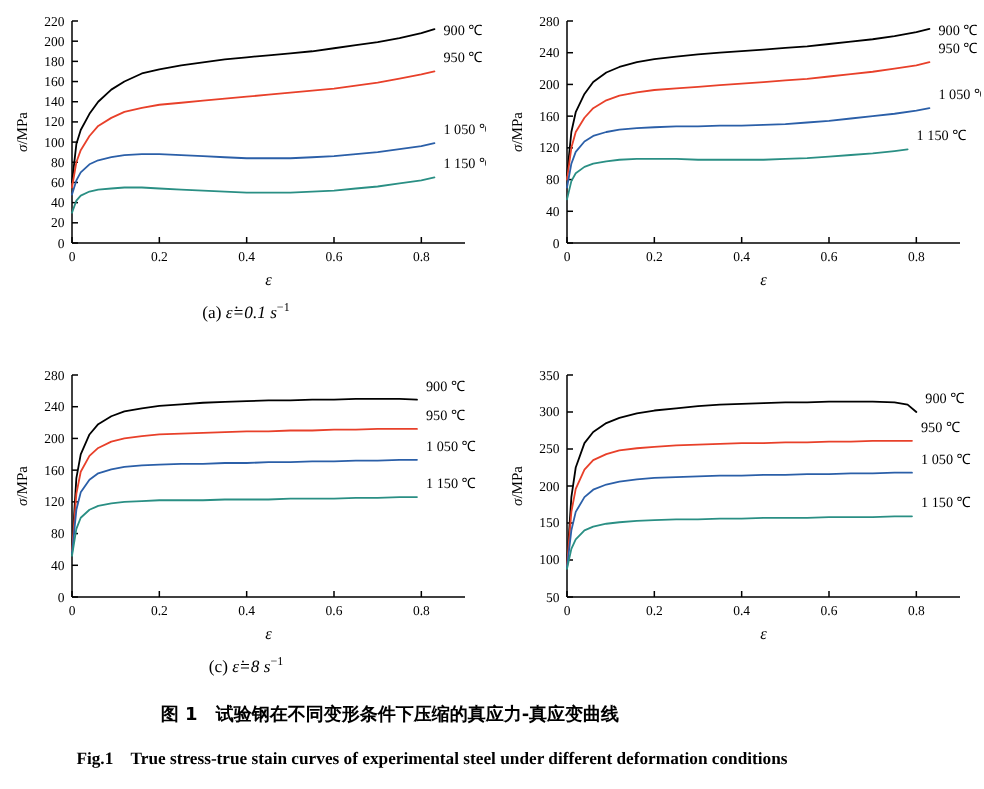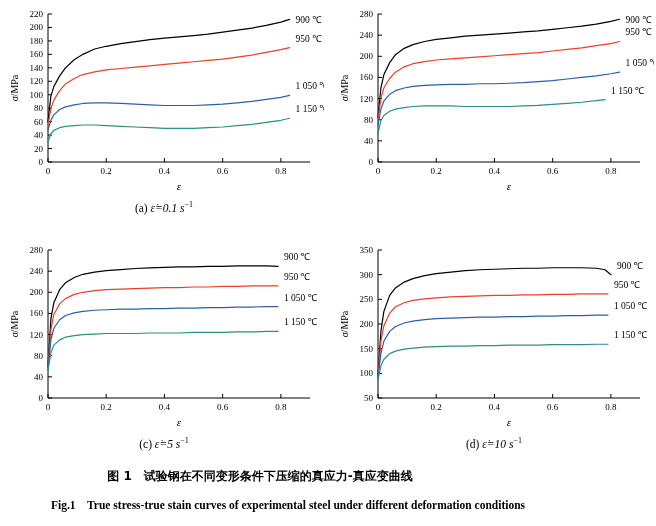--- a/index.html
+++ b/index.html
@@ -187,21 +187,21 @@
           <text x="279.97777777777776" y="22.3857142857143" class="serieslab" fill="#000" text-anchor="start">900 ℃</text>
           <path d="M44.00 129.34 L46.91 91.29 L49.82 76.49 L55.64 65.91 L61.47 60.63 L70.20 56.40 L78.93 54.29 L90.58 52.70 L102.22 51.64 L116.78 51.11 L131.33 50.59 L145.89 50.06 L160.44 49.53 L175.00 49.53 L189.56 49.00 L204.11 49.00 L218.67 48.47 L233.22 48.47 L247.78 47.94 L262.33 47.94 L273.98 47.94 " fill="none" stroke="#e8402a" stroke-width="1.2" stroke-linejoin="round" stroke-linecap="round"></path>
           <text x="279.97777777777776" y="41.94285714285715" class="serieslab" fill="#000" text-anchor="start">950 ℃</text>
           <path d="M44.00 130.93 L46.91 101.86 L49.82 90.23 L55.64 81.77 L61.47 77.54 L70.20 74.90 L78.93 73.31 L90.58 72.26 L102.22 71.73 L116.78 71.20 L131.33 71.20 L145.89 70.67 L160.44 70.67 L175.00 70.14 L189.56 70.14 L204.11 69.61 L218.67 69.61 L233.22 69.09 L247.78 69.09 L262.33 68.56 L273.98 68.56 " fill="none" stroke="#2b5fa8" stroke-width="1.2" stroke-linejoin="round" stroke-linecap="round"></path>
           <text x="279.97777777777776" y="62.55714285714285" class="serieslab" fill="#000" text-anchor="start">1 050 ℃</text>
           <path d="M44.00 132.51 L46.91 114.54 L49.82 107.14 L55.64 101.86 L61.47 99.21 L70.20 97.63 L78.93 96.57 L90.58 96.04 L102.22 95.51 L116.78 95.51 L131.33 95.51 L145.89 94.99 L160.44 94.99 L175.00 94.99 L189.56 94.46 L204.11 94.46 L218.67 94.46 L233.22 93.93 L247.78 93.93 L262.33 93.40 L273.98 93.40 " fill="none" stroke="#2a8f84" stroke-width="1.2" stroke-linejoin="round" stroke-linecap="round"></path>
           <text x="279.97777777777776" y="87.39999999999999" class="serieslab" fill="#000" text-anchor="start">1 150 ℃</text>
         </svg>
     </div>
     <div class="panel-caption">
-      <span>(c) </span><span class="it">ε̇=5 s</span><span class="sup">−1</span>
+      <span>(c) </span><span class="it">ε̇=8 s</span><span class="sup">−1</span>
     </div>
   </div>
 
   <div class="panel" id="panel-d">
     <div class="plotwrap">
       <svg class="svgbox" id="svg-d" width="320" height="196">
           <line x1="44" y1="160" x2="306" y2="160" stroke="#000" stroke-width="1"></line>
           <line x1="44" y1="160" x2="44" y2="12" stroke="#000" stroke-width="1"></line>
           <line x1="44" y1="160" x2="48" y2="160" stroke="#000" stroke-width="1"></line>
           <text x="39" y="163" text-anchor="end" class="tick">50</text>
@@ -232,21 +232,18 @@
           <path d="M44.00 137.80 L46.91 93.40 L49.82 73.67 L55.64 57.39 L61.47 49.99 L70.20 44.07 L78.93 40.61 L90.58 37.65 L102.22 35.68 L116.78 34.20 L131.33 32.72 L145.89 31.73 L160.44 31.24 L175.00 30.75 L189.56 30.25 L204.11 30.25 L218.67 29.76 L233.22 29.76 L247.78 29.76 L262.33 30.25 L271.07 31.73 L276.89 36.67 " fill="none" stroke="#000000" stroke-width="1.2" stroke-linejoin="round" stroke-linecap="round"></path>
           <text x="282.8888888888889" y="30.666666666666657" class="serieslab" fill="#000" text-anchor="start">900 ℃</text>
           <path d="M44.00 139.28 L46.91 103.27 L49.82 87.97 L55.64 75.15 L61.47 68.73 L70.20 64.79 L78.93 62.32 L90.58 60.84 L102.22 59.85 L116.78 58.87 L131.33 58.37 L145.89 57.88 L160.44 57.39 L175.00 57.39 L189.56 56.89 L204.11 56.89 L218.67 56.40 L233.22 56.40 L247.78 55.91 L262.33 55.91 L273.98 55.91 " fill="none" stroke="#e8402a" stroke-width="1.2" stroke-linejoin="round" stroke-linecap="round"></path>
           <text x="279.97777777777776" y="49.906666666666666" class="serieslab" fill="#000" text-anchor="start">950 ℃</text>
           <path d="M44.00 140.27 L46.91 115.60 L49.82 103.27 L55.64 93.40 L61.47 88.47 L70.20 85.01 L78.93 83.04 L90.58 81.56 L102.22 80.57 L116.78 80.08 L131.33 79.59 L145.89 79.09 L160.44 79.09 L175.00 78.60 L189.56 78.60 L204.11 78.11 L218.67 78.11 L233.22 77.61 L247.78 77.61 L262.33 77.12 L273.98 77.12 " fill="none" stroke="#2b5fa8" stroke-width="1.2" stroke-linejoin="round" stroke-linecap="round"></path>
           <text x="279.97777777777776" y="71.11999999999999" class="serieslab" fill="#000" text-anchor="start">1 050 ℃</text>
           <path d="M44.00 141.25 L46.91 127.93 L49.82 121.52 L55.64 115.60 L61.47 113.13 L70.20 111.16 L78.93 110.17 L90.58 109.19 L102.22 108.69 L116.78 108.20 L131.33 108.20 L145.89 107.71 L160.44 107.71 L175.00 107.21 L189.56 107.21 L204.11 107.21 L218.67 106.72 L233.22 106.72 L247.78 106.72 L262.33 106.23 L273.98 106.23 " fill="none" stroke="#2a8f84" stroke-width="1.2" stroke-linejoin="round" stroke-linecap="round"></path>
           <text x="279.97777777777776" y="100.22666666666666" class="serieslab" fill="#000" text-anchor="start">1 150 ℃</text>
         </svg>
     </div>
-    <div class="panel-caption">
-      <span>(d) </span><span class="it">ε̇=10 s</span><span class="sup">−1</span>
-    </div>
   </div>
 
   <div class="figtitle">图 1　试验钢在不同变形条件下压缩的真应力-真应变曲线</div>
   <div class="figcaption">Fig.1　True stress-true stain curves of experimental steel under different deformation conditions</div>
 
 </div>
 
 </body></html>

